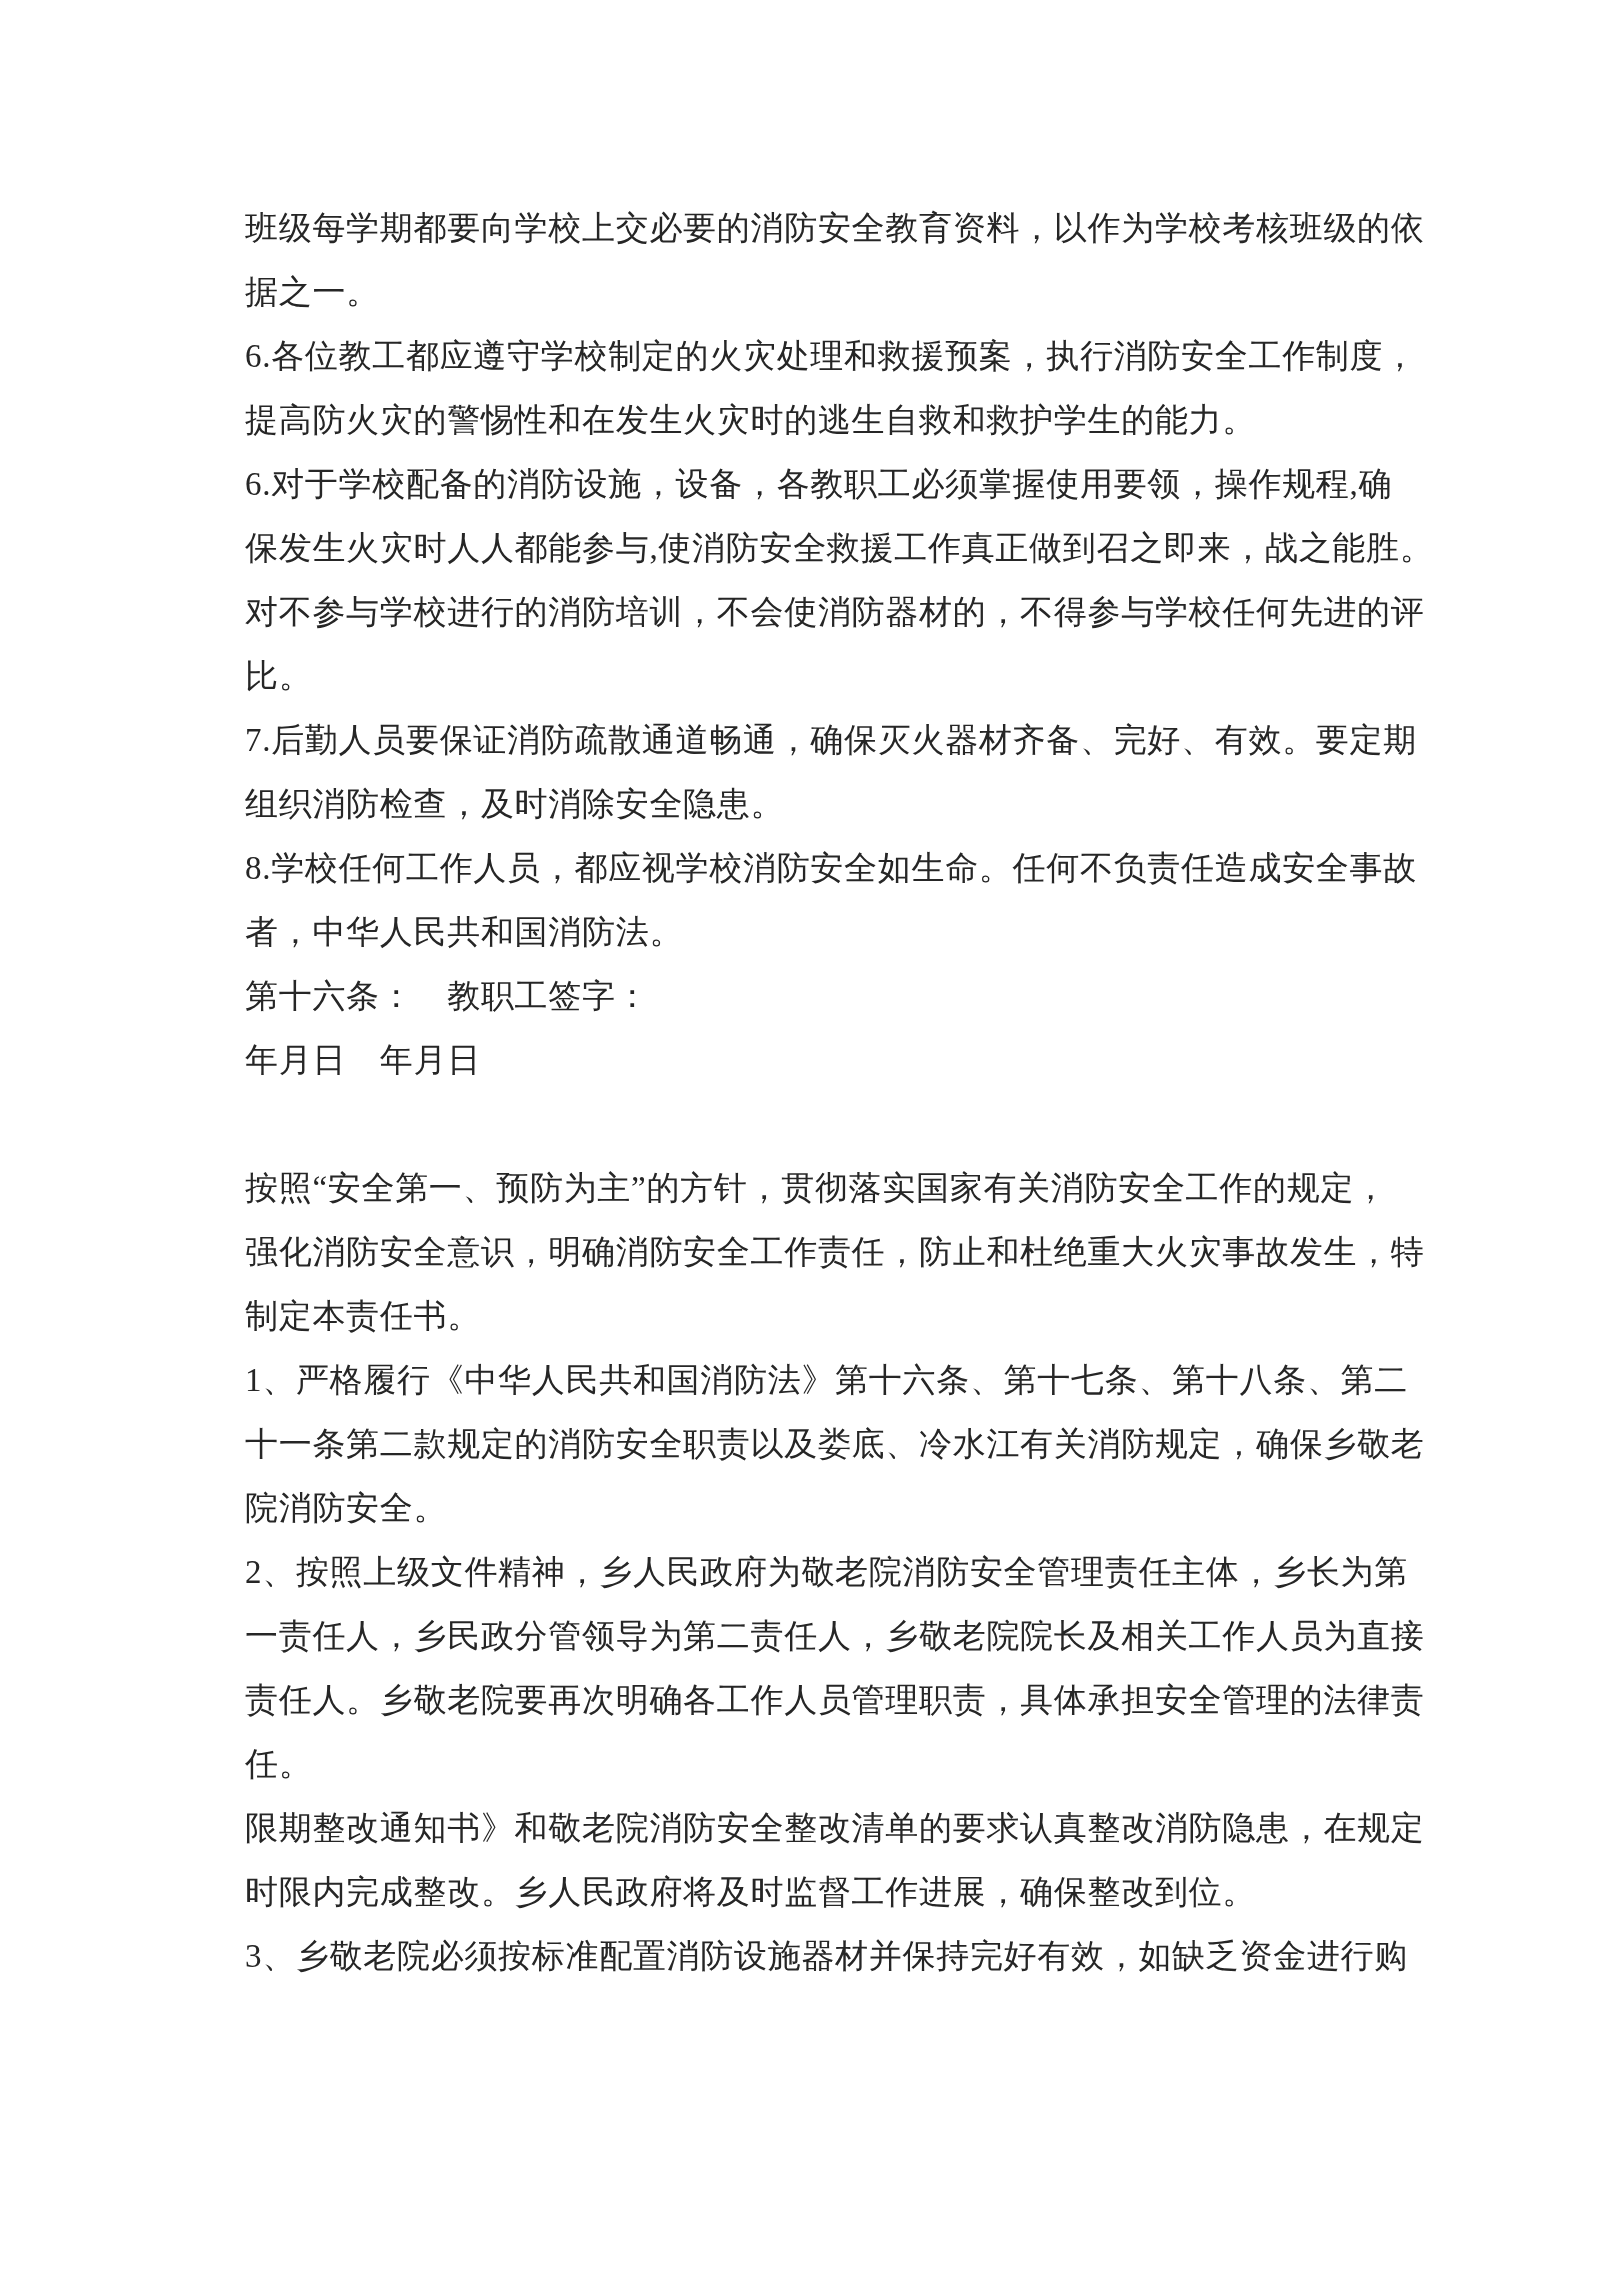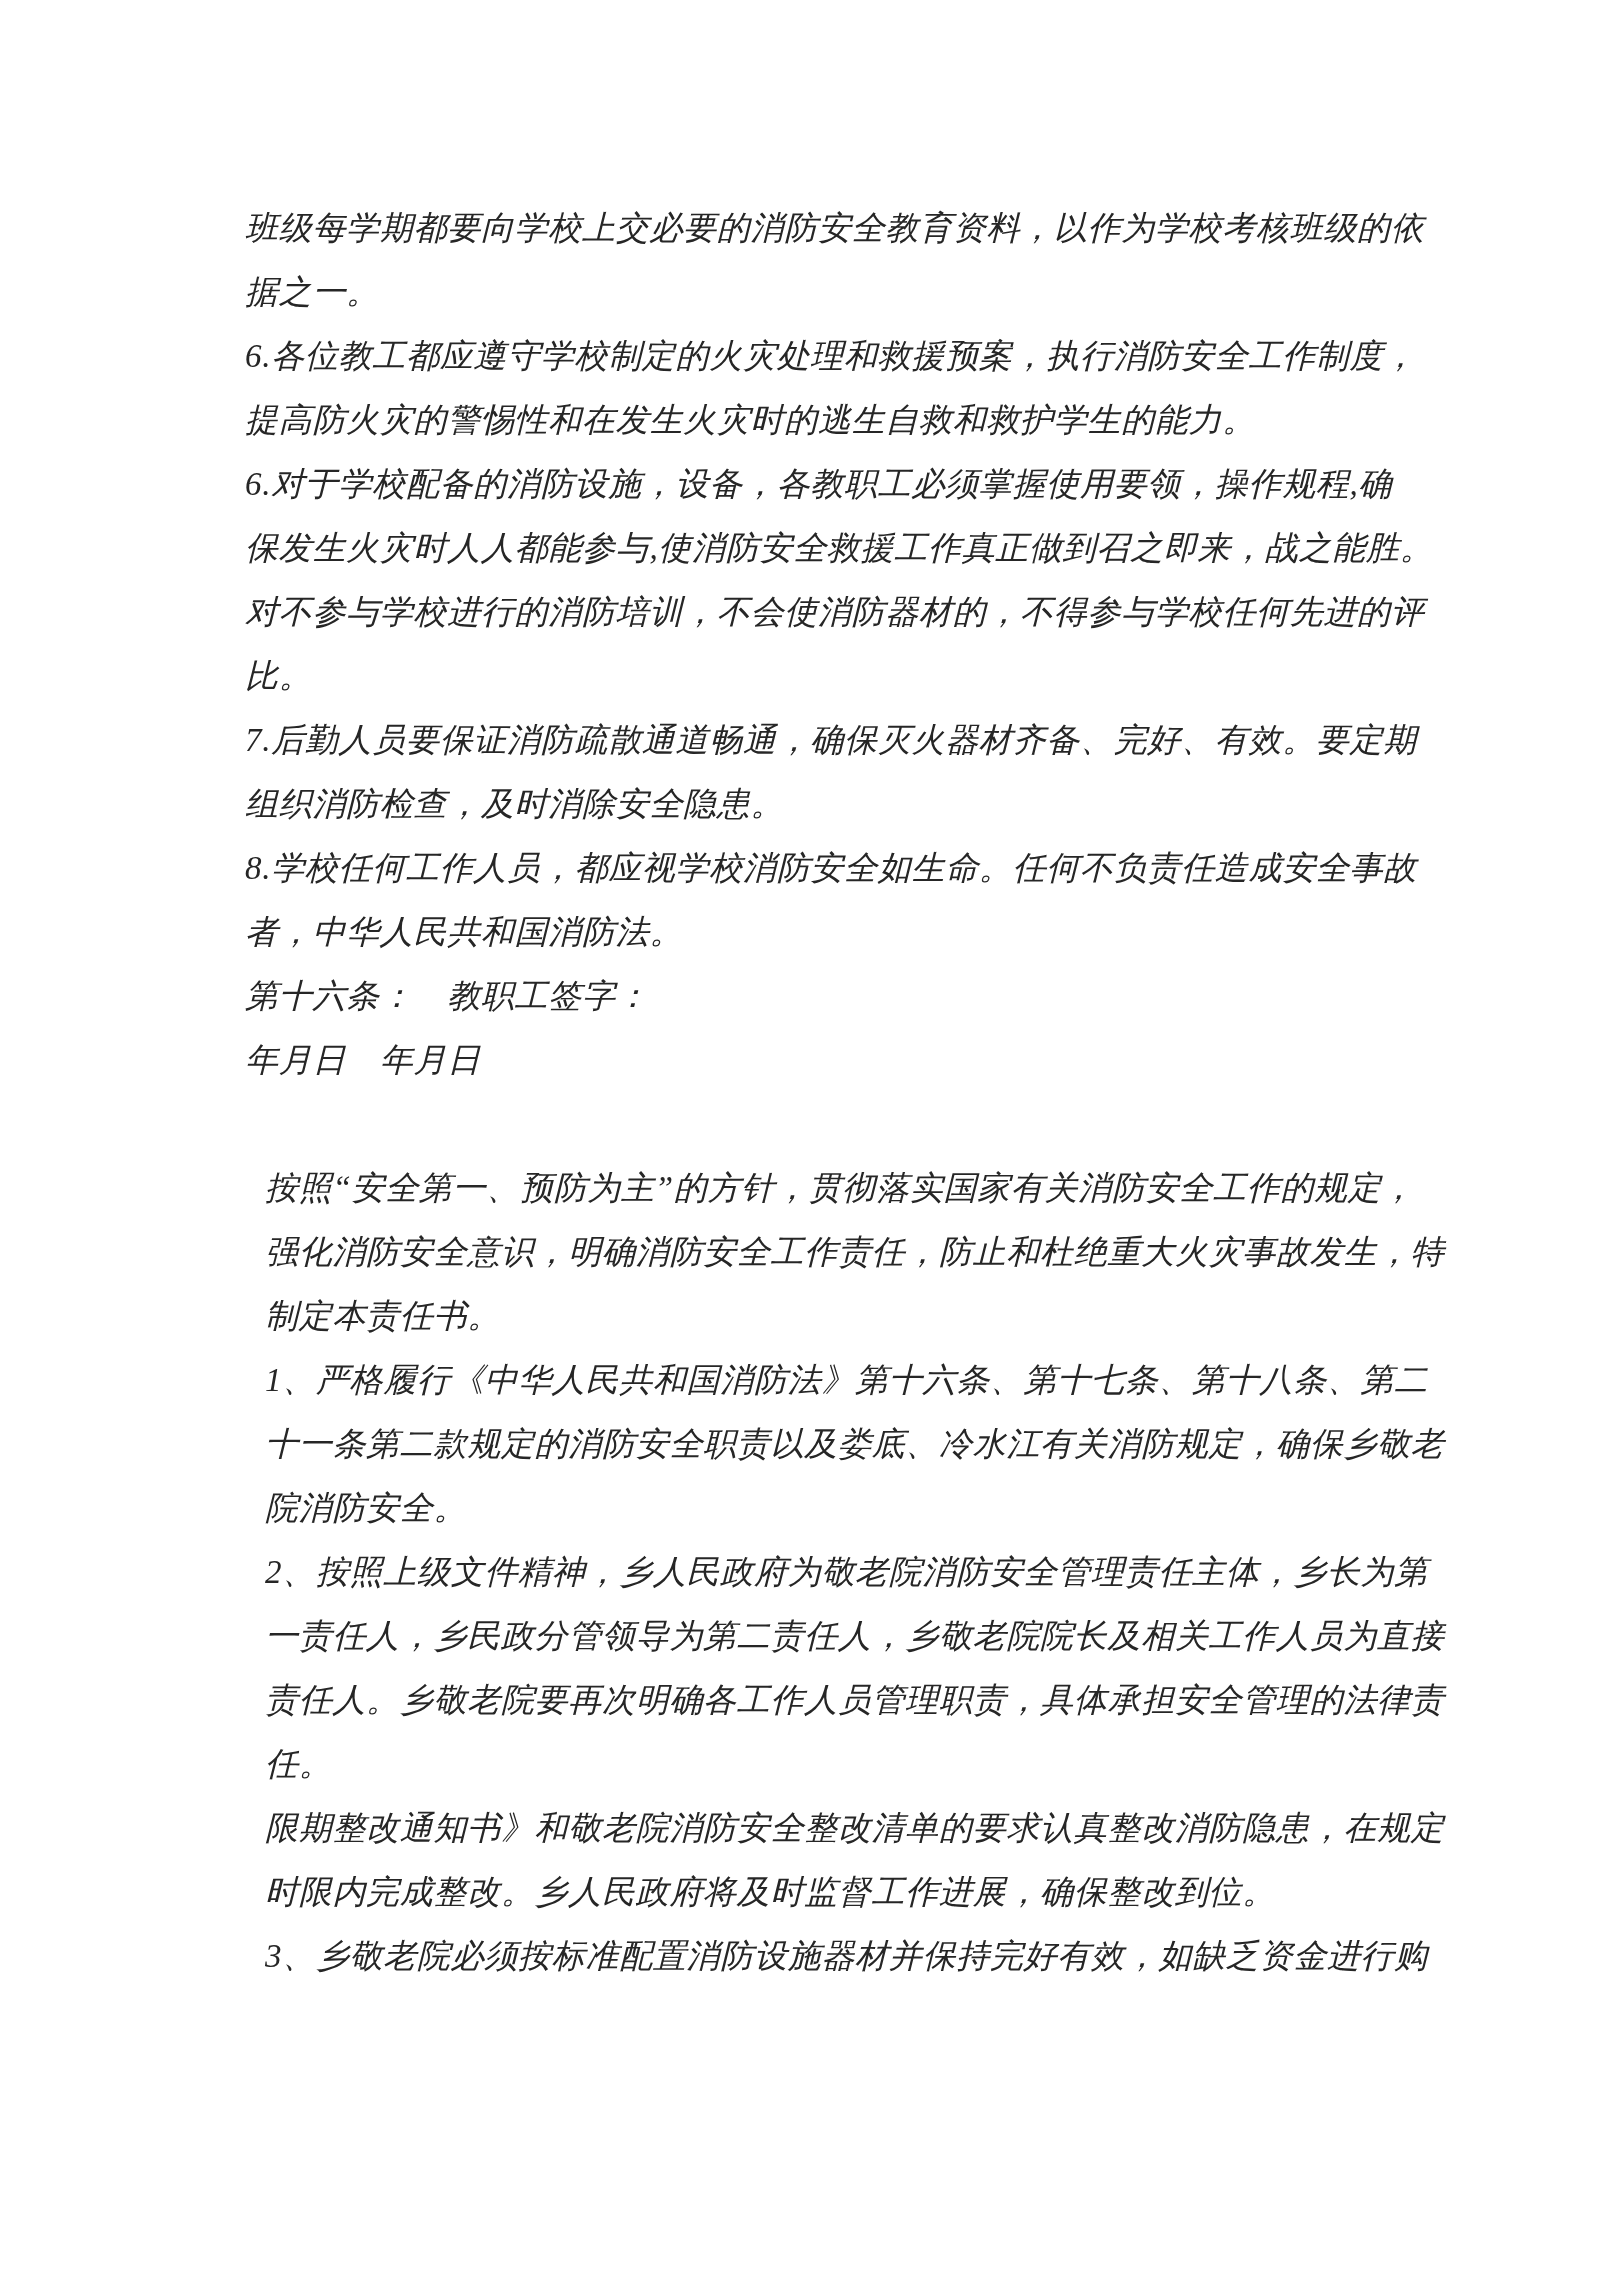--- a/index.html
+++ b/index.html
@@ -19,28 +19,26 @@
     width: 1623px;
     height: 2295px;
     background: #ffffff;
     box-sizing: border-box;
   }
   .doc-body {
     position: absolute;
     top: 196px;
     left: 245px;
     right: 188px;
-    font-style: italic;
   }
   .text-block {
     margin: 0;
   }
   .text-block + .text-block {
     margin-top: 64px; 
-    margin-left: 20px;
   }
   .line {
     font-size: 33px;
     line-height: 64px;
     letter-spacing: 0.7px;
     white-space: nowrap;
     text-align: left;
   }
 </style>
 </head>

